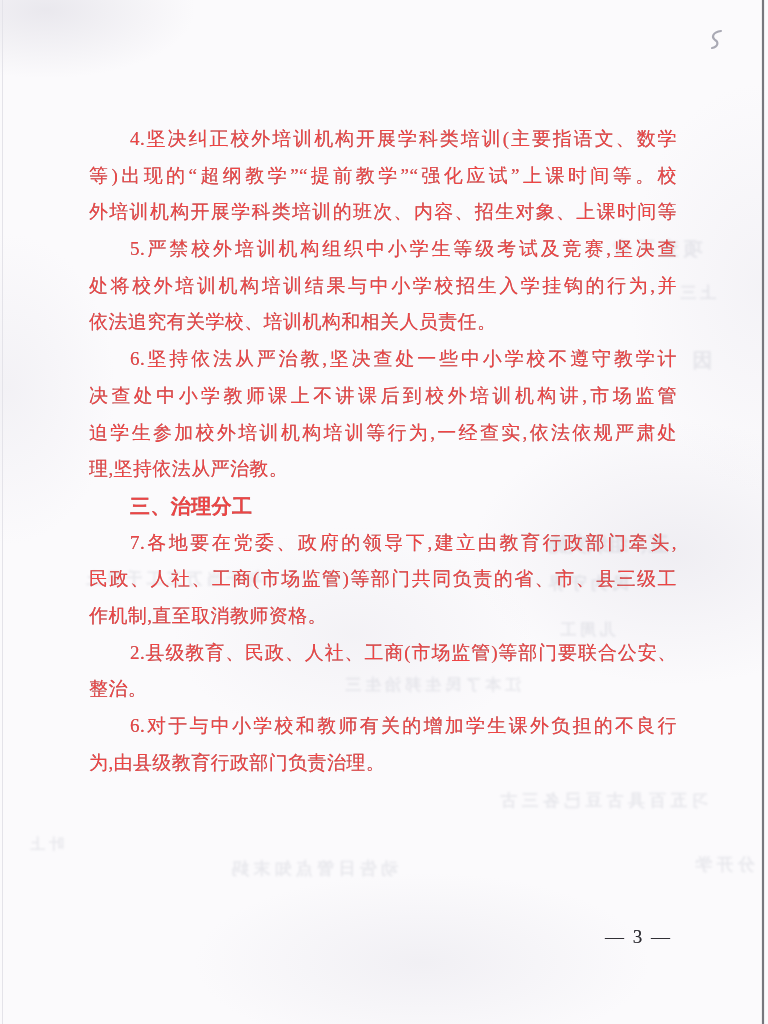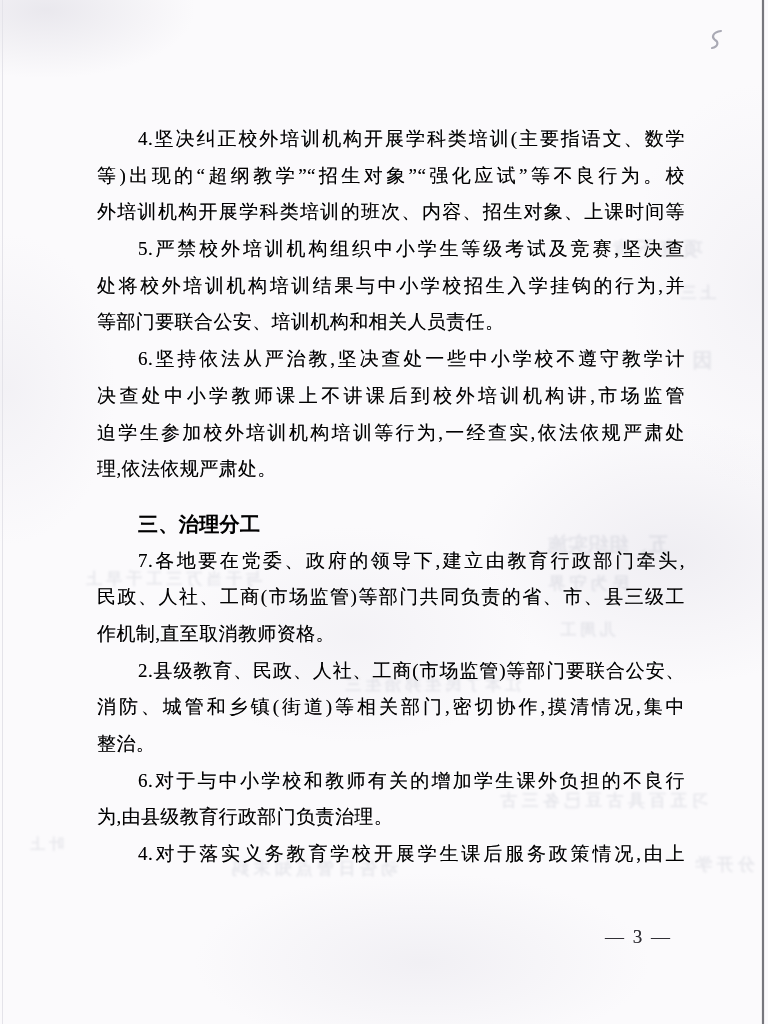--- a/index.html
+++ b/index.html
@@ -14,28 +14,28 @@
     radial-gradient(300px 180px at 46% 62%, rgba(216,214,224,.22), transparent 60%),
     radial-gradient(380px 150px at 55% 94%, rgba(212,210,221,.26), transparent 60%),
     radial-gradient(220px 340px at 99% 28%, rgba(218,216,226,.22), transparent 60%),
     radial-gradient(180px 260px at 1% 38%, rgba(218,216,226,.25), transparent 60%);}
 
   .edge-left{position:absolute;left:2px;top:0;bottom:0;width:1px;background:#e4e3e9;}
   .edge-right{position:absolute;right:4px;top:0;bottom:0;width:2px;background:#77777d;
               box-shadow:0 0 1px #77777d;}
 
   
-  .content{position:absolute;left:97px;top:121px;width:588px;color:#000000;}
+  .content{position:absolute;left:89px;top:121px;width:588px;color:#ef4444;}
   .line{font-size:19px;line-height:36.7px;height:36.7px;white-space:normal;
         text-align:justify;letter-spacing:.4px;
         text-shadow:0 0 .4px rgba(44,43,49,.55);}
   .line.just{text-align-last:justify;}
   .line.indent{padding-left:41px;}
   .line.heading{font-family:"DejaVu Sans","Liberation Sans",sans-serif;
-                font-weight:bold;font-size:20px;text-align-last:left;margin-top:18px;}
+                font-weight:bold;font-size:20px;text-align-last:left;}
 
   .pageno{position:absolute;top:926px;right:96px;font-size:19px;color:#2c2b31;
           letter-spacing:2px;text-shadow:0 0 .4px rgba(44,43,49,.5);}
 
   
   .ghosts{position:absolute;inset:0;pointer-events:none;}
   .ghost{position:absolute;transform:scaleX(-1);color:#8a8fa0;opacity:.17;
          filter:blur(1.1px);font-weight:bold;white-space:nowrap;
          font-family:"Liberation Serif","DejaVu Serif",serif;}
 
@@ -57,39 +57,37 @@
       <span class="ghost" style="left: 560px; top: 620px; font-size: 16px;">儿 周 工</span>
       <span class="ghost" style="left: 345px; top: 675px; font-size: 16px;">江 本 了 民 生 邦 治 生 三</span>
       <span class="ghost" style="left: 500px; top: 789px; font-size: 17px;">习 五 百 具 古 豆 已 各 三 古</span>
       <span class="ghost" style="left: 232px; top: 857px; font-size: 17px;">动 告 日 管 点 知 末 妈</span>
       <span class="ghost" style="left: 695px; top: 853px; font-size: 17px;">分 开 学</span>
       <span class="ghost" style="left: 30px; top: 835px; font-size: 15px;">叶 上</span>
     </div>
 
   <div class="content">
       <div class="line indent just">4.坚决纠正校外培训机构开展学科类培训(主要指语文、数学</div>
-      <div class="line just">等)出现的“超纲教学”“招生对象”“强化应试”等不良行为。校</div>
+      <div class="line just">等)出现的“超纲教学”“提前教学”“强化应试”上课时间等。校</div>
       <div class="line just">外培训机构开展学科类培训的班次、内容、招生对象、上课时间等</div>
       <div class="line indent just">5.严禁校外培训机构组织中小学生等级考试及竞赛,坚决查</div>
       <div class="line just">处将校外培训机构培训结果与中小学校招生入学挂钩的行为,并</div>
-      <div class="line">等部门要联合公安、培训机构和相关人员责任。</div>
+      <div class="line">依法追究有关学校、培训机构和相关人员责任。</div>
       <div class="line indent just">6.坚持依法从严治教,坚决查处一些中小学校不遵守教学计</div>
       <div class="line just">决查处中小学教师课上不讲课后到校外培训机构讲,市场监管</div>
       <div class="line just">迫学生参加校外培训机构培训等行为,一经查实,依法依规严肃处</div>
-      <div class="line">理,依法依规严肃处。</div>
+      <div class="line">理,坚持依法从严治教。</div>
       <div class="line indent heading">三、治理分工</div>
       <div class="line indent just">7.各地要在党委、政府的领导下,建立由教育行政部门牵头,</div>
       <div class="line just">民政、人社、工商(市场监管)等部门共同负责的省、市、县三级工</div>
       <div class="line">作机制,直至取消教师资格。</div>
       <div class="line indent just">2.县级教育、民政、人社、工商(市场监管)等部门要联合公安、</div>
-      <div class="line just">消防、城管和乡镇(街道)等相关部门,密切协作,摸清情况,集中</div>
       <div class="line">整治。</div>
       <div class="line indent just">6.对于与中小学校和教师有关的增加学生课外负担的不良行</div>
       <div class="line">为,由县级教育行政部门负责治理。</div>
-      <div class="line indent just">4.对于落实义务教育学校开展学生课后服务政策情况,由上</div>
     </div>
 
   <div class="pageno">— 3 —</div>
 
   <svg class="squiggle" width="24" height="24" viewBox="0 0 24 24">
     <path d="M18 3 C10 4 8 9 12 12 C16 14 15 19 9 20" fill="none" stroke="#a9a9b4" stroke-width="2.1" stroke-linecap="round"></path>
   </svg>
 
   <div class="edge-left"></div>
   <div class="edge-right"></div>

